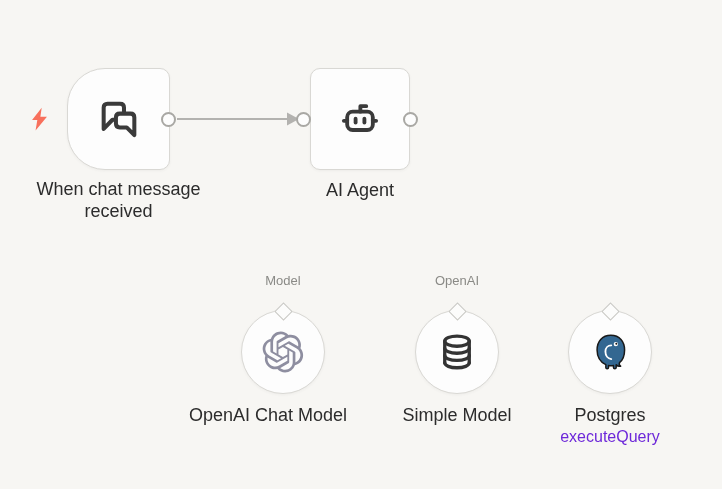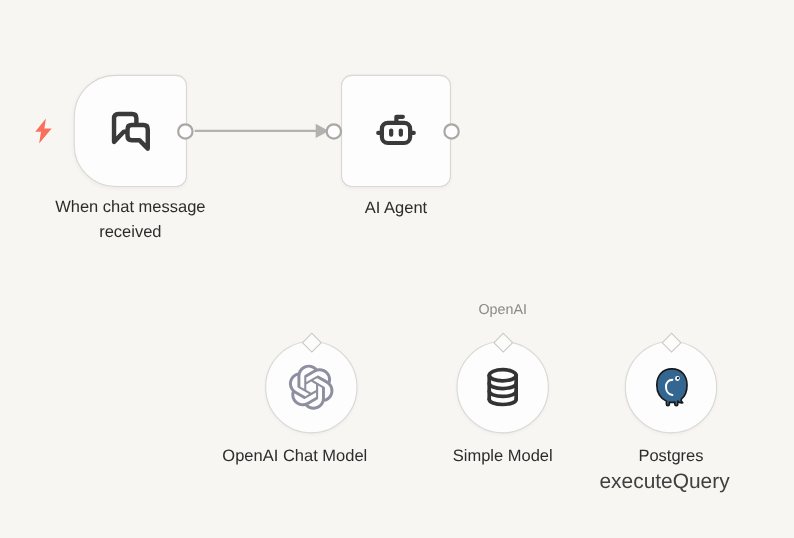--- a/index.html
+++ b/index.html
@@ -47,30 +47,30 @@
     position:absolute;width:84px;height:84px;border-radius:50%;
     background:#fdfdfd;border:1px solid #d9d8d4;
     box-shadow:0 1px 3px rgba(60,60,60,.05);
     display:flex;align-items:center;justify-content:center;
     box-sizing:border-box;
   }
 
   
   .node-label{
     position:absolute;
-    font-size:15px;font-weight:500;color:#2c2c2c;
+    font-size:18px;font-weight:500;color:#2c2c2c;
     text-align:center;line-height:22px;
   }
   .port-label{
     position:absolute;
     font-size:13px;color:#8a8a86;text-align:center;
   }
   .op-label{
     position:absolute;
-    font-size:19px;color:#404040;text-align:left;
+    font-size:16px;color:#6d28d9;text-align:center;
   }
 
   .bolt{position:absolute;left:29px;top:106px;width:21px;height:26px;}
 </style>
 </head>
 <body>
 
 <div id="canvas">
 
   <svg id="edges">
@@ -98,20 +98,21 @@
       <path d="M9.6 11.8 V13.9"></path>
       <path d="M14.4 11.8 V13.9"></path>
       <path d="M5 13 H3.2"></path>
       <path d="M19 13 H20.8"></path>
     </svg>
   </div>
   <div class="port-circle" style="left:296px;top:112px;"></div>
   <div class="port-circle" style="left:403px;top:112px;"></div>
   <div class="node-label" style="left:300px;top:179px;width:120px;">AI Agent</div>
 
+  <div class="port-label" style="left:233px;top:273px;width:100px;">Model</div>
   <div class="subnode" style="left:241px;top:310px;">
     <svg width="42" height="42" viewBox="0 0 41 41">
       <path fill="#8e8ea0" d="M37.5324 16.8707C37.9808 15.5241 38.1363 14.0974 37.9886 12.6859C37.8409 11.2744 37.3934 9.91076 36.676 8.68622C35.6126 6.83404 33.9882 5.3676 32.0373 4.4985C30.0864 3.62941 27.9098 3.40259 25.8215 3.85078C24.8796 2.7893 23.7219 1.94125 22.4257 1.36341C21.1295 0.785575 19.7249 0.491269 18.3058 0.500197C16.1708 0.495044 14.0893 1.16803 12.3614 2.42214C10.6335 3.67624 9.34853 5.44666 8.6917 7.47815C7.30085 7.76286 5.98686 8.3414 4.8377 9.17505C3.68854 10.0087 2.73073 11.0782 2.02839 12.312C0.956464 14.1591 0.498905 16.2988 0.721698 18.4228C0.944492 20.5467 1.83612 22.5449 3.268 24.1293C2.81966 25.4759 2.66413 26.9026 2.81182 28.3141C2.95951 29.7256 3.40701 31.0892 4.12437 32.3138C5.18791 34.1659 6.81238 35.6322 8.76321 36.5013C10.714 37.3704 12.8907 37.5973 14.9789 37.1492C15.9208 38.2107 17.0786 39.0587 18.3747 39.6366C19.6709 40.2144 21.0755 40.5087 22.4946 40.4998C24.6307 40.5054 26.7133 39.8321 28.4418 38.5772C30.1704 37.3223 31.4556 35.5506 32.1119 33.5179C33.5027 33.2332 34.8167 32.6547 35.9659 31.821C37.115 30.9874 38.0728 29.9178 38.7752 28.684C39.8458 26.8371 40.3023 24.6979 40.0789 22.5748C39.8556 20.4517 38.9639 18.4544 37.5324 16.8707ZM22.4978 37.8849C20.7443 37.8874 19.0459 37.2733 17.6994 36.1499C17.7601 36.117 17.8666 36.0586 17.936 36.0161L25.9004 31.4156C26.1003 31.3019 26.2663 31.137 26.3813 30.9378C26.4964 30.7386 26.5563 30.5124 26.5549 30.2825V19.0542L29.9213 20.998C29.9389 21.0068 29.9541 21.0198 29.9656 21.0359C29.977 21.052 29.9842 21.0707 29.9867 21.0902V30.3889C29.9842 32.375 29.1946 34.2791 27.7909 35.6841C26.3872 37.0892 24.4838 37.8806 22.4978 37.8849ZM6.39227 31.0064C5.51397 29.4888 5.19742 27.7107 5.49804 25.9832C5.55718 26.0187 5.66048 26.0818 5.73461 26.1244L13.699 30.7248C13.8975 30.8408 14.1233 30.902 14.3532 30.902C14.583 30.902 14.8088 30.8408 15.0073 30.7248L24.731 25.1103V28.9979C24.7321 29.0177 24.7283 29.0376 24.7199 29.0556C24.7115 29.0736 24.6988 29.0893 24.6829 29.1012L16.6317 33.7497C14.9096 34.7416 12.8643 35.0097 10.9447 34.4954C9.02506 33.9811 7.38785 32.7263 6.39227 31.0064ZM4.29707 13.6194C5.17156 12.0998 6.55279 10.9364 8.19885 10.3327C8.19885 10.4013 8.19491 10.5228 8.19491 10.6071V19.808C8.19351 20.0378 8.25334 20.2638 8.36823 20.4629C8.48312 20.6619 8.64893 20.8267 8.84863 20.9404L18.5723 26.5542L15.206 28.4979C15.1894 28.5089 15.1703 28.5155 15.1505 28.5173C15.1307 28.5191 15.1107 28.516 15.0924 28.5082L7.04046 23.8557C5.32135 22.8601 4.06716 21.2235 3.55289 19.3046C3.03862 17.3858 3.30624 15.3413 4.29707 13.6194ZM31.955 20.0556L22.2312 14.4411L25.5976 12.4981C25.6142 12.4872 25.6333 12.4805 25.6531 12.4787C25.6729 12.4769 25.6928 12.4801 25.7111 12.4879L33.7631 17.1364C34.9967 17.849 36.0017 18.8982 36.6606 20.1613C37.3194 21.4244 37.6047 22.8489 37.4832 24.2684C37.3617 25.6878 36.8382 27.0432 35.9743 28.1759C35.1103 29.3086 33.9415 30.1717 32.6047 30.6641C32.6047 30.5947 32.6047 30.4733 32.6047 30.3889V21.188C32.6066 20.9586 32.5474 20.7328 32.4332 20.5338C32.319 20.3348 32.154 20.1698 31.955 20.0556ZM35.3055 15.0128C35.2464 14.9765 35.1431 14.9142 35.069 14.8717L27.1045 10.2712C26.906 10.1554 26.6803 10.0943 26.4504 10.0943C26.2206 10.0943 25.9948 10.1554 25.7963 10.2712L16.0726 15.8858V11.9982C16.0715 11.9783 16.0753 11.9585 16.0837 11.9405C16.0921 11.9225 16.1048 11.9068 16.1207 11.8949L24.1719 7.25025C25.4053 6.53903 26.8158 6.19376 28.2383 6.25482C29.6608 6.31589 31.0364 6.78077 32.2044 7.59508C33.3723 8.40939 34.2842 9.53945 34.8334 10.8531C35.3826 12.1667 35.5464 13.6095 35.3055 15.0128ZM14.2424 21.9419L10.8752 19.9981C10.8576 19.9893 10.8423 19.9763 10.8309 19.9602C10.8195 19.9441 10.8122 19.9254 10.8098 19.9058V10.6071C10.8107 9.18295 11.2173 7.78848 11.9819 6.58696C12.7466 5.38544 13.8377 4.42659 15.1275 3.82264C16.4173 3.21869 17.8524 2.99464 19.2649 3.1767C20.6775 3.35876 22.0089 3.93941 23.1034 4.85067C23.0427 4.88379 22.937 4.94215 22.8668 4.98473L14.9024 9.58517C14.7025 9.69878 14.5366 9.86356 14.4215 10.0626C14.3065 10.2616 14.2466 10.4877 14.2479 10.7175L14.2424 21.9419ZM16.071 17.9991L20.4018 15.4978L24.7325 17.9975V22.9985L20.4018 25.4983L16.071 22.9985V17.9991Z"></path>
     </svg>
   </div>
   <div class="port-diamond" style="left:276.5px;top:304.5px;"></div>
   <div class="node-label" style="left:178px;top:404px;width:180px;">OpenAI Chat Model</div>
 
   <div class="port-label" style="left:407px;top:273px;width:100px;">OpenAI</div>
   <div class="subnode" style="left:415px;top:310px;">

